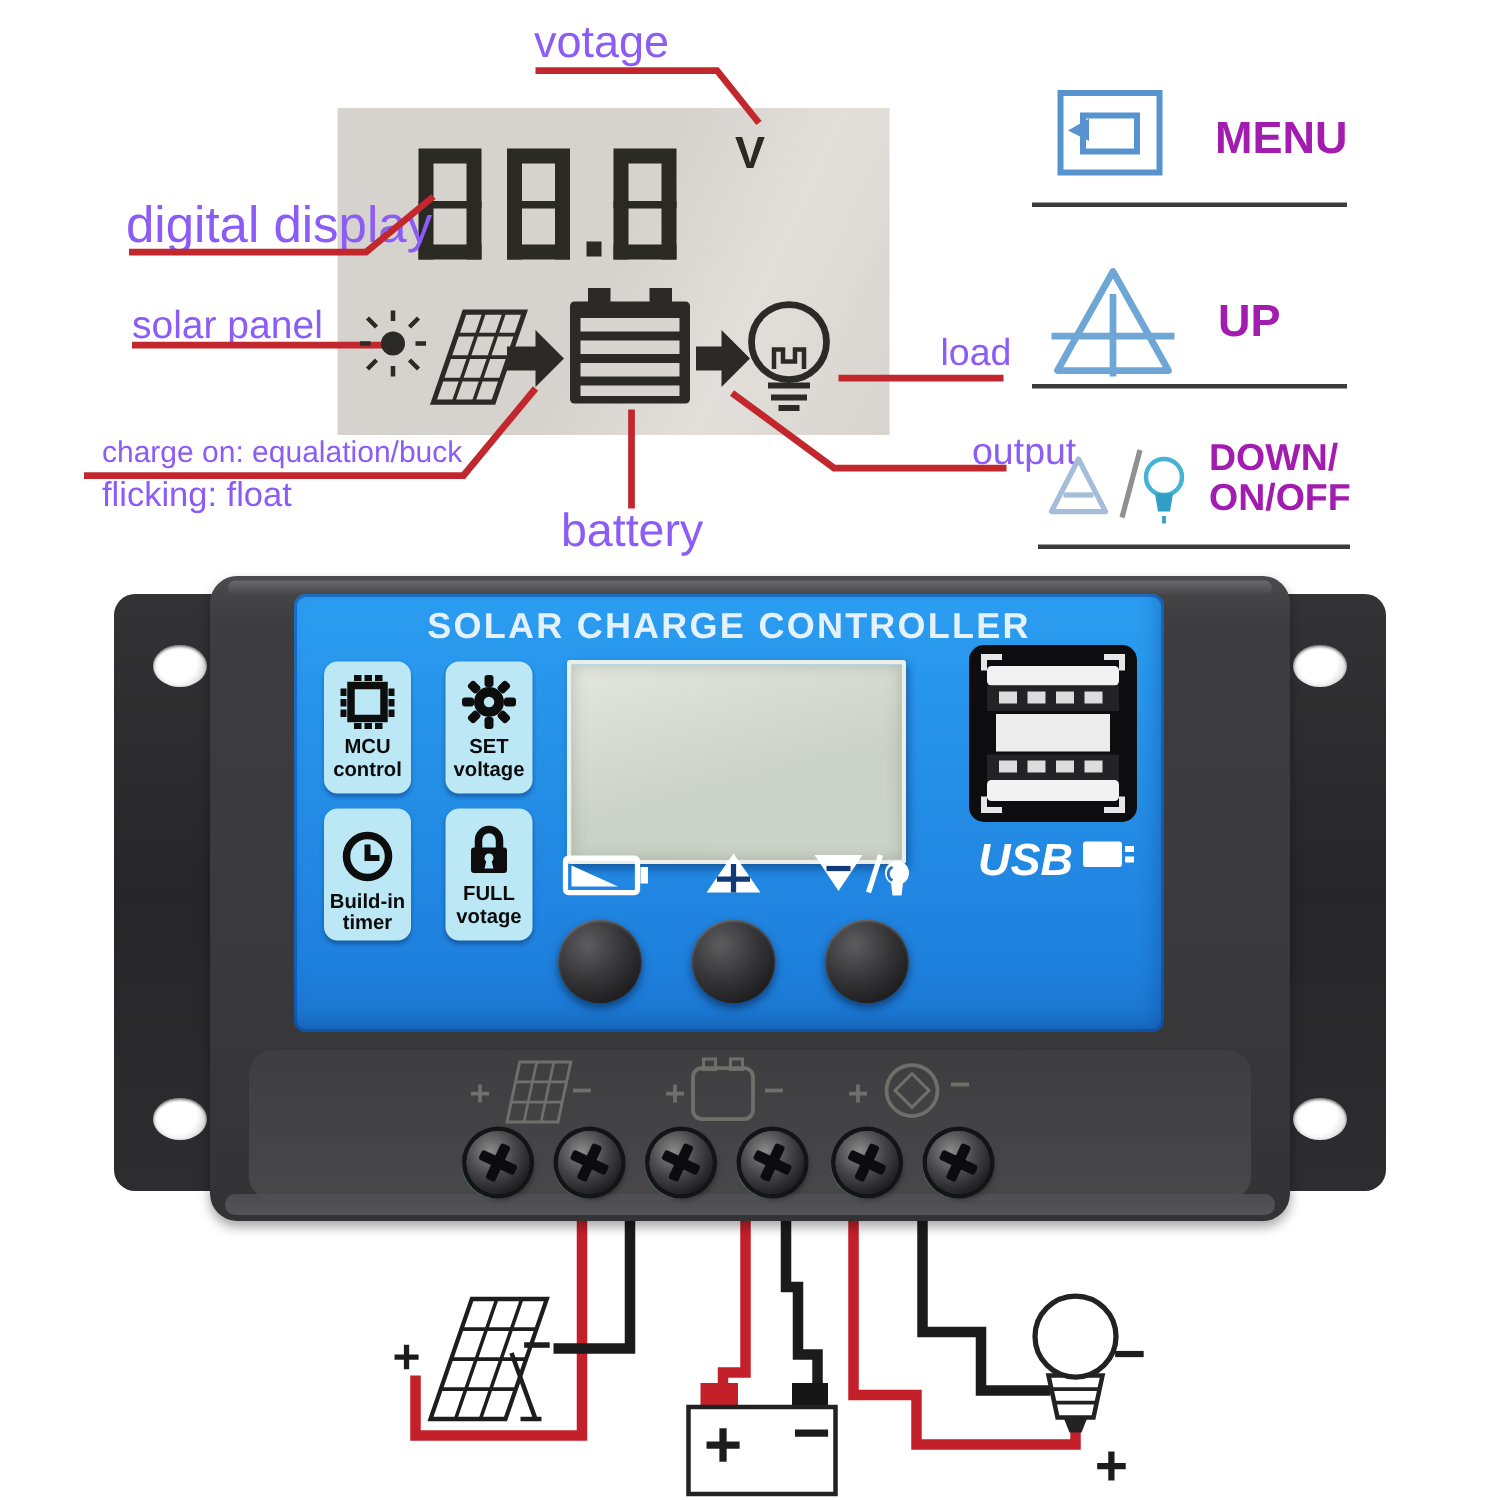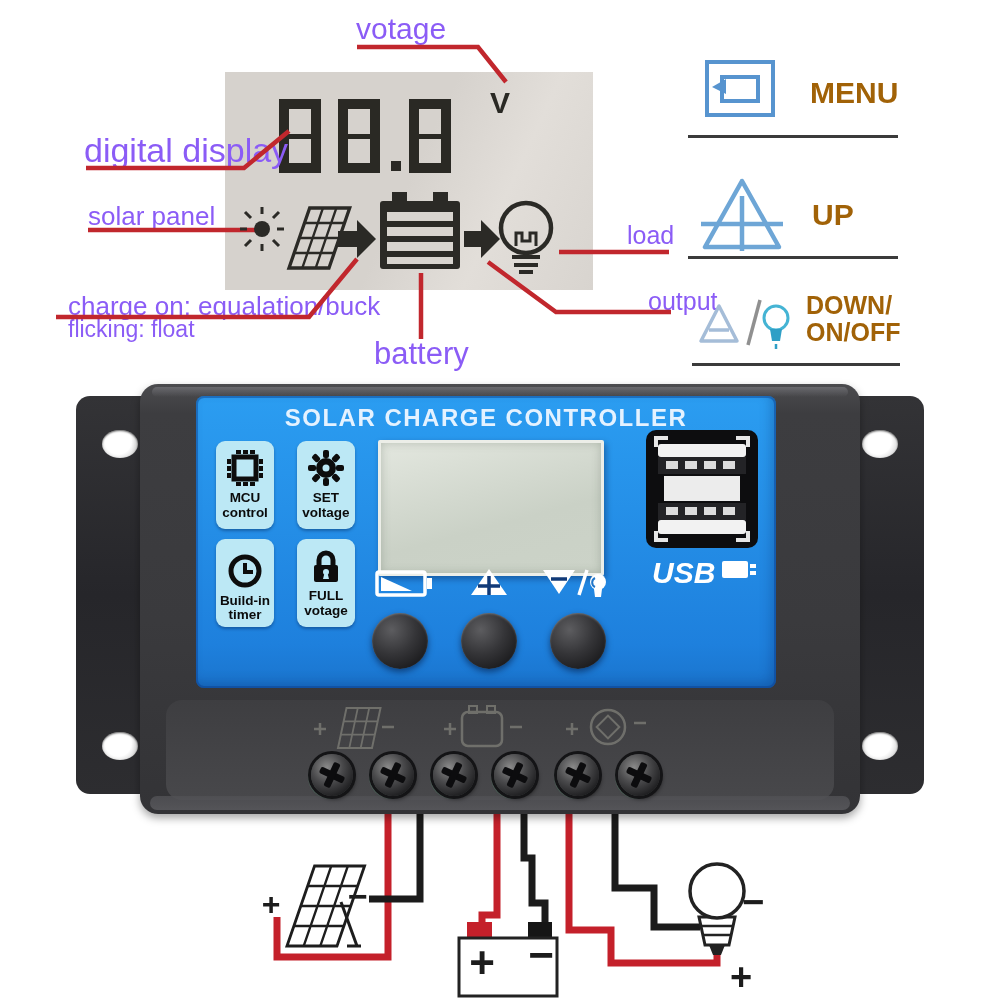--- a/index.html
+++ b/index.html
@@ -6,35 +6,35 @@
   #root{position:relative;width:1000px;height:1000px;background:#fff;overflow:hidden;
         font-family:"Liberation Sans",sans-serif;}
   .abs{position:absolute;}
   
   .lcd-box{left:225px;top:72px;width:368px;height:218px;
     background:linear-gradient(115deg,#d6d2cd 50%,#e2ded9 72%,#d8d4cf);}
   .cyan{color:#8b5cf6;font-weight:500;white-space:nowrap;}
   #lbl-voltage{left:356px;top:12px;font-size:30px;}
   #lbl-digital{left:84px;top:131px;font-size:34px;}
   #lbl-solar{left:88px;top:201px;font-size:26px;}
-  #lbl-charge1{left:68px;top:291px;font-size:26px;text-align:right;}
+  #lbl-charge1{left:68px;top:291px;font-size:20px;text-align:right;}
   #lbl-charge2{left:68px;top:316px;font-size:23px;}
   #lbl-battery{left:374px;top:336px;font-size:31px;}
   #lbl-load{left:627px;top:221px;font-size:25px;}
   #lbl-output{left:616px;top:287px;font-size:25px;margin-left:32px;}
   
   #seg-display{left:279px;top:99px;display:flex;align-items:flex-end;}
   .seg-digit{position:relative;width:42px;height:74px;margin-right:17px;}
   .seg-top,.seg-bot{position:absolute;left:0;width:42px;box-sizing:border-box;border:10px solid #2a2924;}
   .seg-top{top:0;height:40px;border-bottom-width:5px;}
   .seg-bot{bottom:0;height:39px;border-top-width:0;}
   .seg-dot{width:10px;height:10px;background:#2a2924;margin:0 8px 2px -6px;}
   #lcd-unit{left:490px;top:86px;font-size:30px;font-weight:700;color:#2a2924;}
   
-  .legend-label{color:#a16207;font-weight:600;white-space:nowrap;}
+  .legend-label{color:#a21caf;font-weight:600;white-space:nowrap;}
   #legend-menu-label{left:810px;top:76px;font-size:30px;}
   #legend-up-label{left:812px;top:198px;font-size:30px;}
   #legend-down-label{left:806px;top:292px;font-size:25px;line-height:27px;}
   .legend-divider{height:3px;background:#3b3b3b;}
   #div1{left:688px;top:135px;width:210px;}
   #div2{left:688px;top:256px;width:210px;}
   #div3{left:692px;top:363px;width:208px;}
   
   .ear{width:92px;height:398px;top:396px;border-radius:14px;z-index:1;
        background:linear-gradient(180deg,#333336,#26262a 50%,#2d2d30);}

